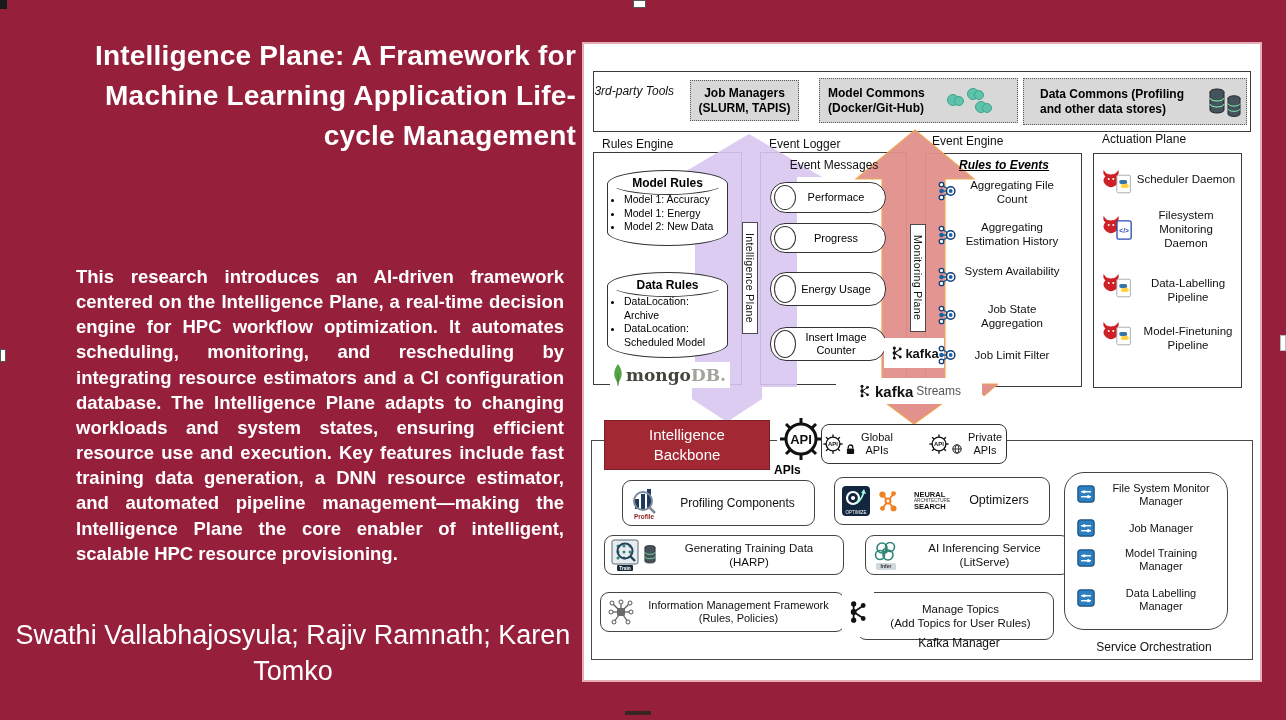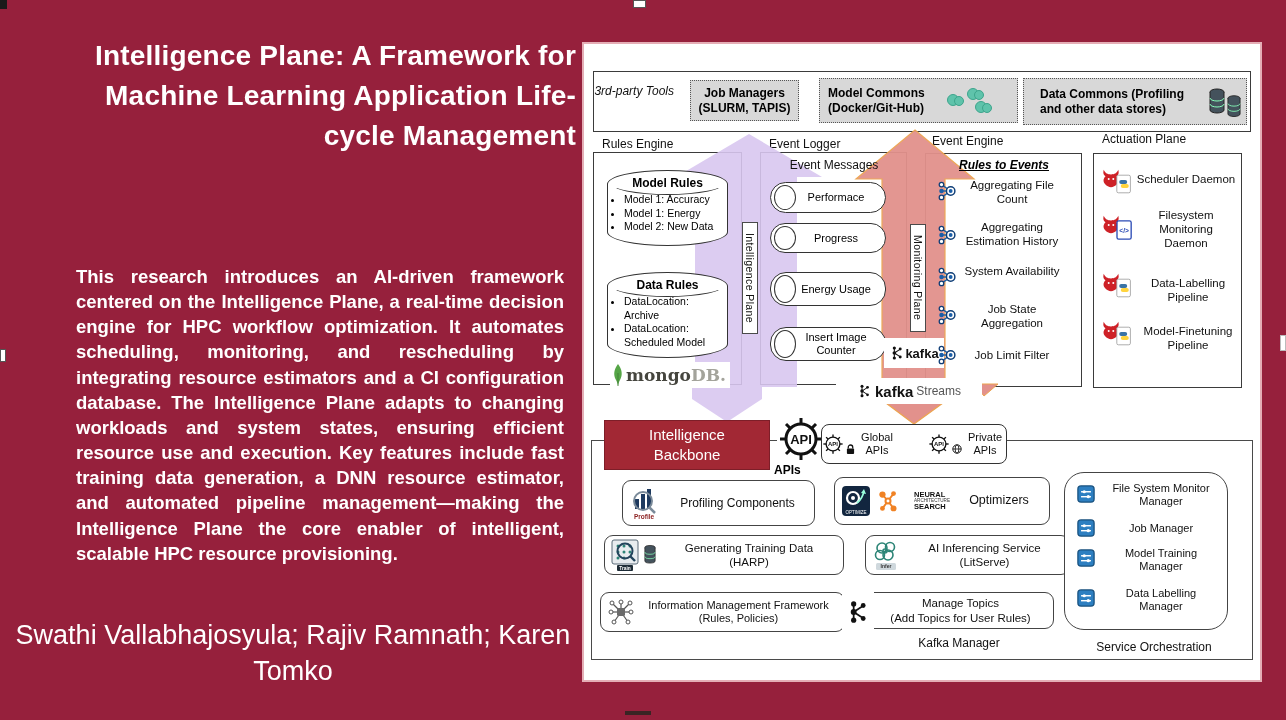--- a/index.html
+++ b/index.html
@@ -497,21 +497,21 @@
           <circle cx="24" cy="14" r="2" fill="#fff" stroke="#555"></circle>
           <circle cx="7" cy="24" r="2" fill="#fff" stroke="#555"></circle>
           <circle cx="21" cy="24" r="2" fill="#fff" stroke="#555"></circle>
         </svg>
       </span>
     <span style="flex:1;text-align:center">
       <span class="itxt" style="display:block;font-size:11px">Information Management Framework</span>
       <span class="itxt" style="display:block;font-size:11px">(Rules, Policies)</span>
     </span>
   </div>
-  <div class="a rbx" style="left:273px;top:548px;width:197px;height:37px;padding:0 14px 0 24px">
+  <div class="a rbx" style="left:273px;top:548px;width:197px;height:48px;padding:0 14px 0 24px">
     <span style="flex:1;text-align:center">
       <span class="itxt" style="display:block">Manage Topics</span>
       <span class="itxt" style="display:block">(Add Topics for User Rules)</span>
     </span>
   </div>
   <div class="a z3" style="left:258px;top:543px;width:32px;height:50px;background:#fff;display:flex;align-items:center;justify-content:center">
     <svg width="26" height="44" viewBox="0 0 24 24">
         <g stroke="#111" stroke-width="1.6">
           <line x1="8" y1="5" x2="8" y2="19"></line>
           <line x1="8" y1="12" x2="16.5" y2="6.5"></line>

